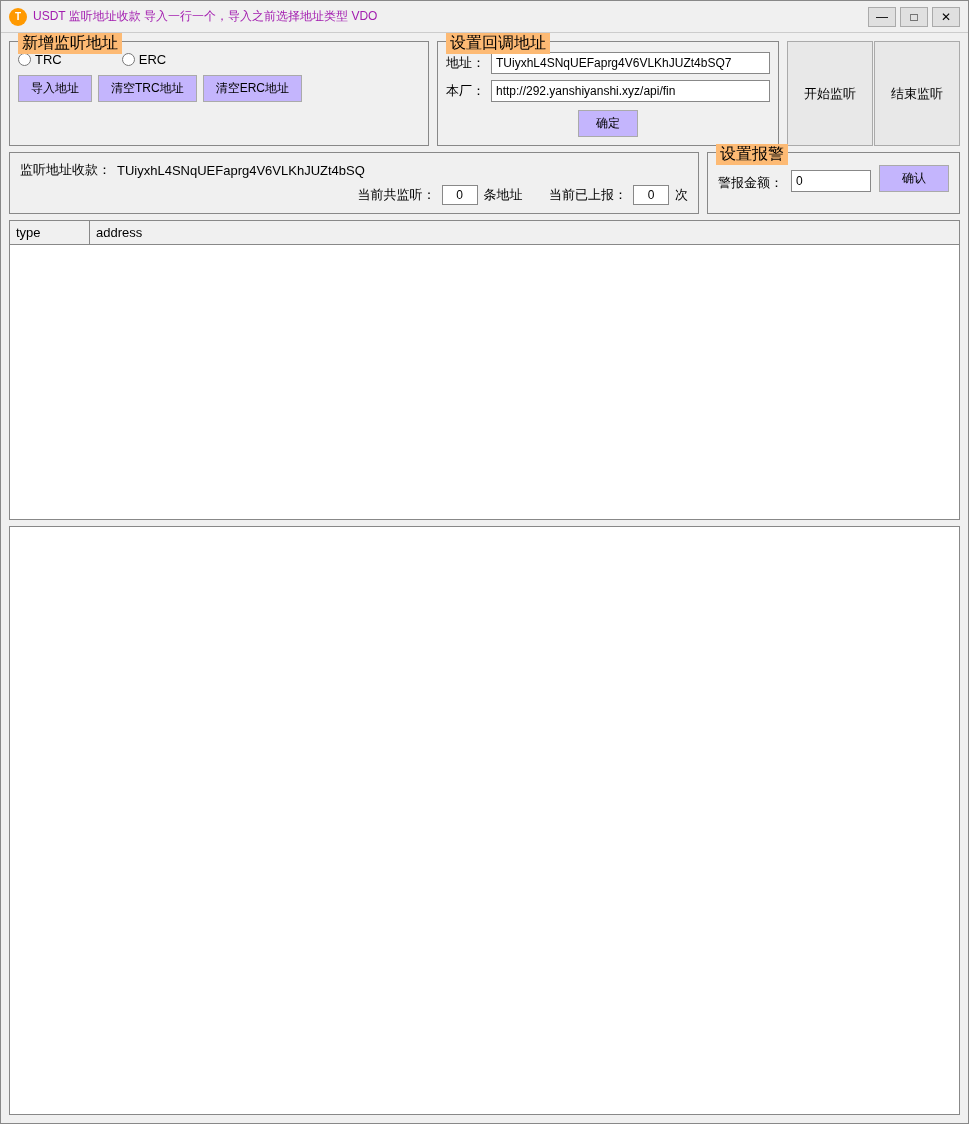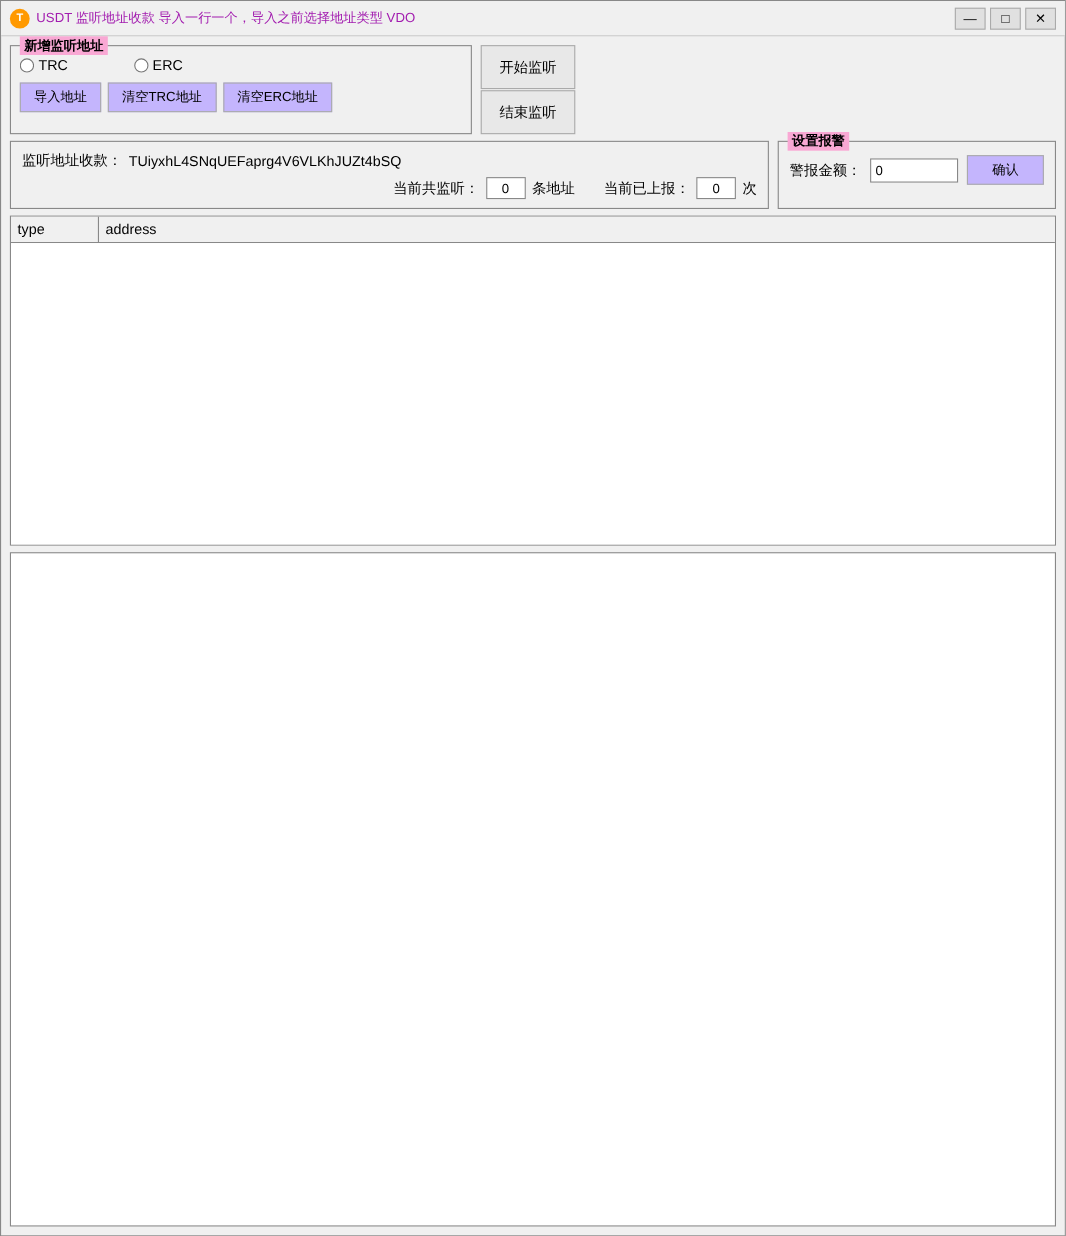--- a/index.html
+++ b/index.html
@@ -93,24 +93,23 @@
       border: 1px solid #888;
       padding: 6px 8px 8px 8px;
       flex: 0 0 420px;
       position: relative;
     }
 
     .panel-legend {
       position: absolute;
       top: -9px;
       left: 8px;
-      background: #f9a8d4;
+      background: #fdba74;
       padding: 0 4px;
-      font-size: 12px;
-      font-weight: bold;
+      font-size: 16px;
     }
 
     .radio-row {
       display: flex;
       gap: 60px;
       margin-top: 4px;
       margin-bottom: 8px;
     }
 
     .radio-label {
@@ -180,21 +179,21 @@
 
     .confirm-row {
       display: flex;
       justify-content: center;
       margin-top: 2px;
     }
 
     
     .right-buttons {
       display: flex;
-      flex-direction: column;
+      flex-direction: row;
       gap: 1px;
       flex-shrink: 0;
     }
 
     .btn-large {
       padding: 10px 16px;
       background: #e8e8e8;
       border: 1px solid #aaa;
       cursor: pointer;
       font-size: 13px;
@@ -245,21 +244,21 @@
     .alert-panel {
       border: 1px solid #888;
       padding: 8px 10px;
       flex-shrink: 0;
       position: relative;
       min-width: 200px;
     }
 
     .alert-row {
       display: flex;
-      align-items: center;
+      align-items: flex-end;
       gap: 8px;
       margin-top: 4px;
     }
 
     
     .table-section {
       border: 1px solid #888;
       flex: 0 0 auto;
       height: 300px;
       display: flex;
@@ -344,20 +343,36 @@
             <span>ERC</span>
           </label>
         </div>
         <div class="button-row">
           <button class="btn">导入地址</button>
           <button class="btn">清空TRC地址</button>
           <button class="btn">清空ERC地址</button>
         </div>
       </div>
 
+      <div class="callback-panel">
+        <div class="panel-legend">设置回调地址</div>
+        <div class="callback-form">
+          <div class="form-row">
+            <span class="form-label">地址：</span>
+            <input type="text" class="form-input" value="TUiyxhL4SNqUEFaprg4V6VLKhJUZt4bSQ7" style="">
+          </div>
+          <div class="form-row">
+            <span class="form-label">本厂：</span>
+            <input type="text" class="form-input" value="http://292.yanshiyanshi.xyz/api/fin" style="">
+          </div>
+          <div class="confirm-row">
+            <button class="btn" style="min-width:60px;">确定</button>
+          </div>
+        </div>
+      </div>
 
       <div class="right-buttons">
         <button class="btn-large">开始监听</button>
         <button class="btn-large">结束监听</button>
       </div>
     </div>
 
     <div class="status-row">
 
       <div class="status-panel">

